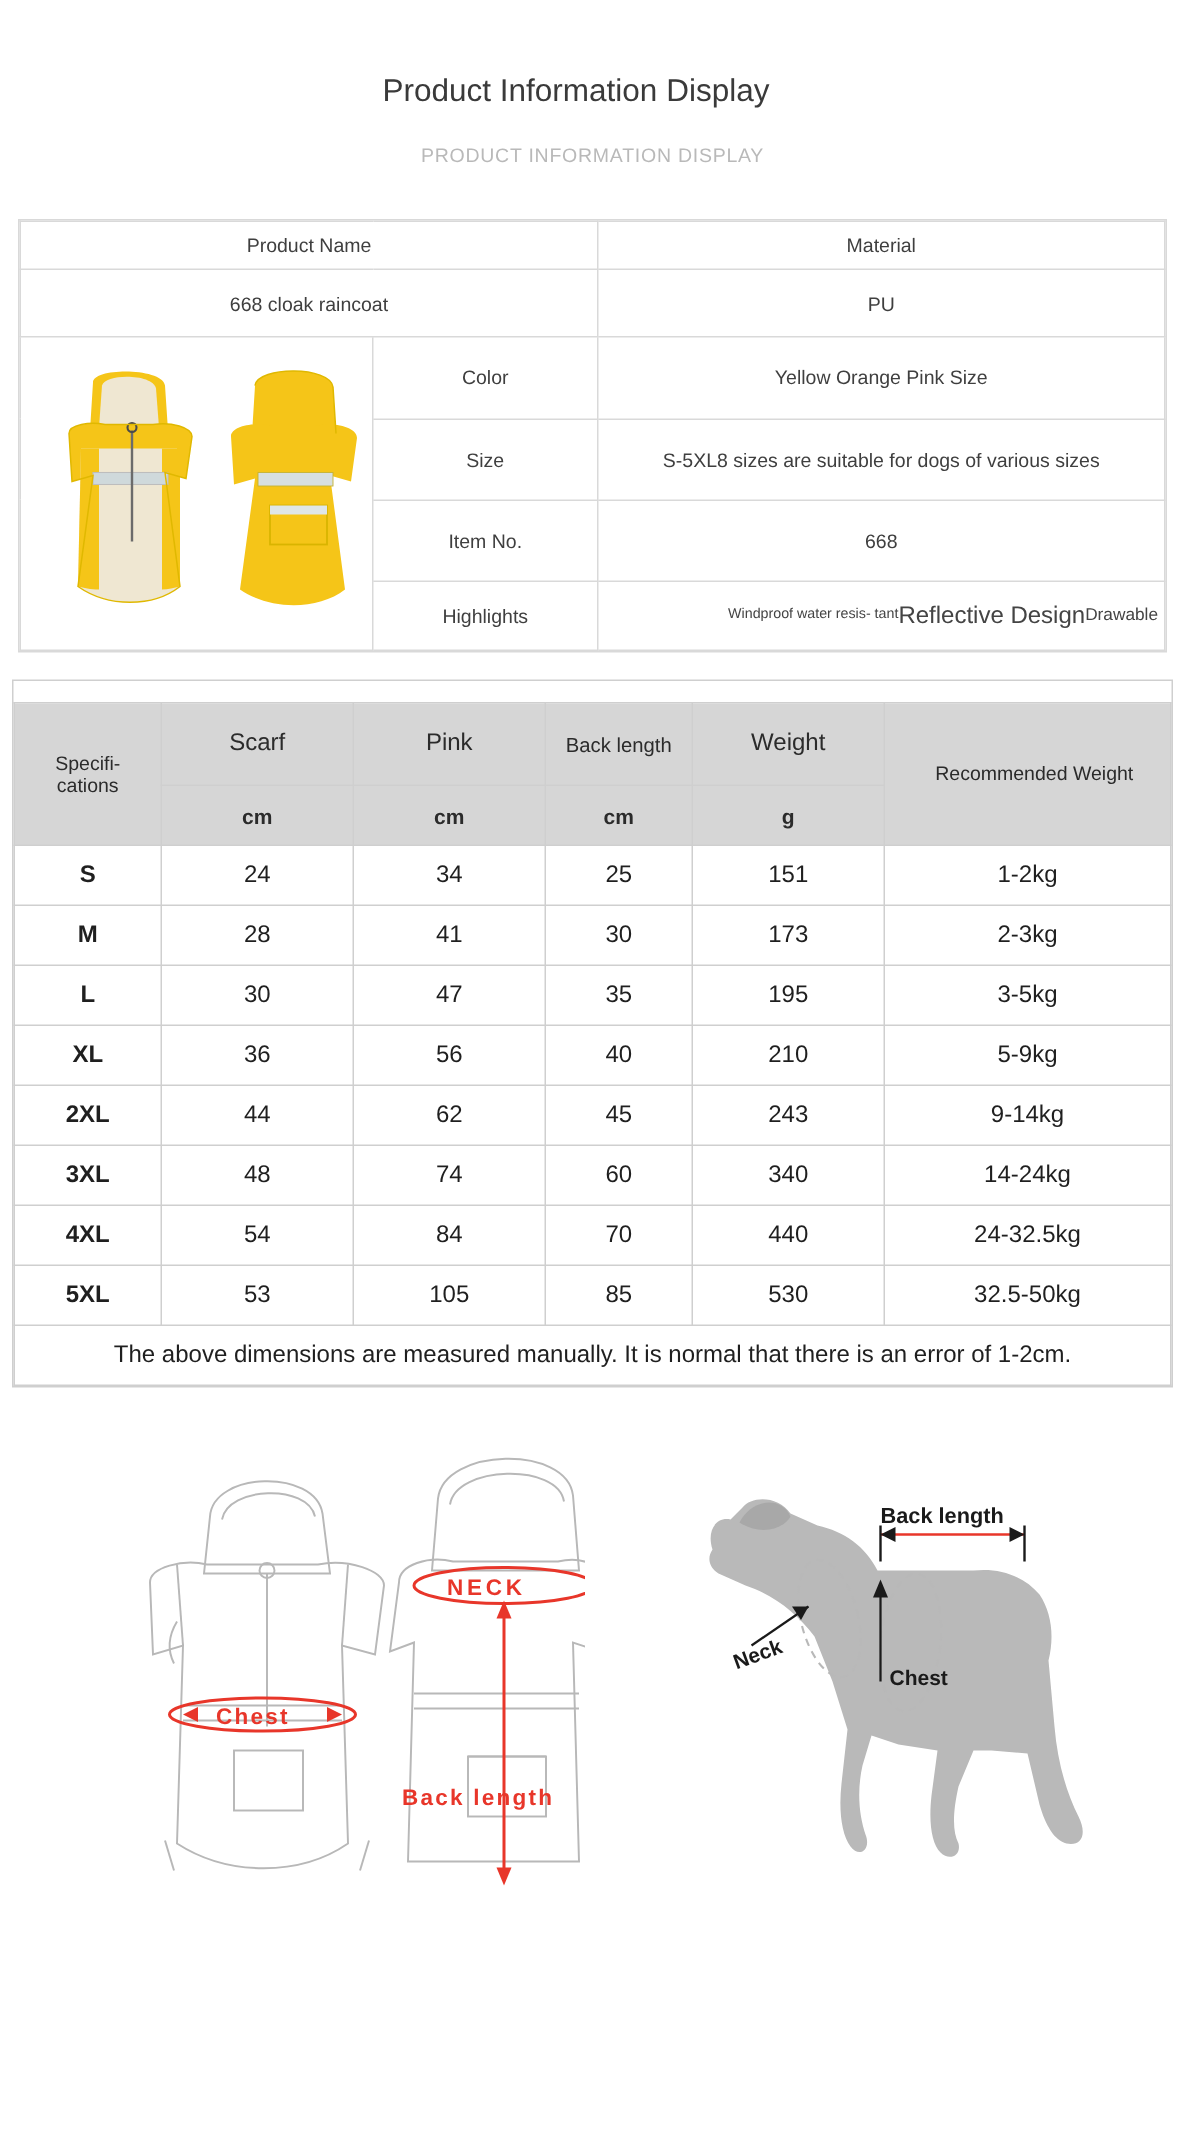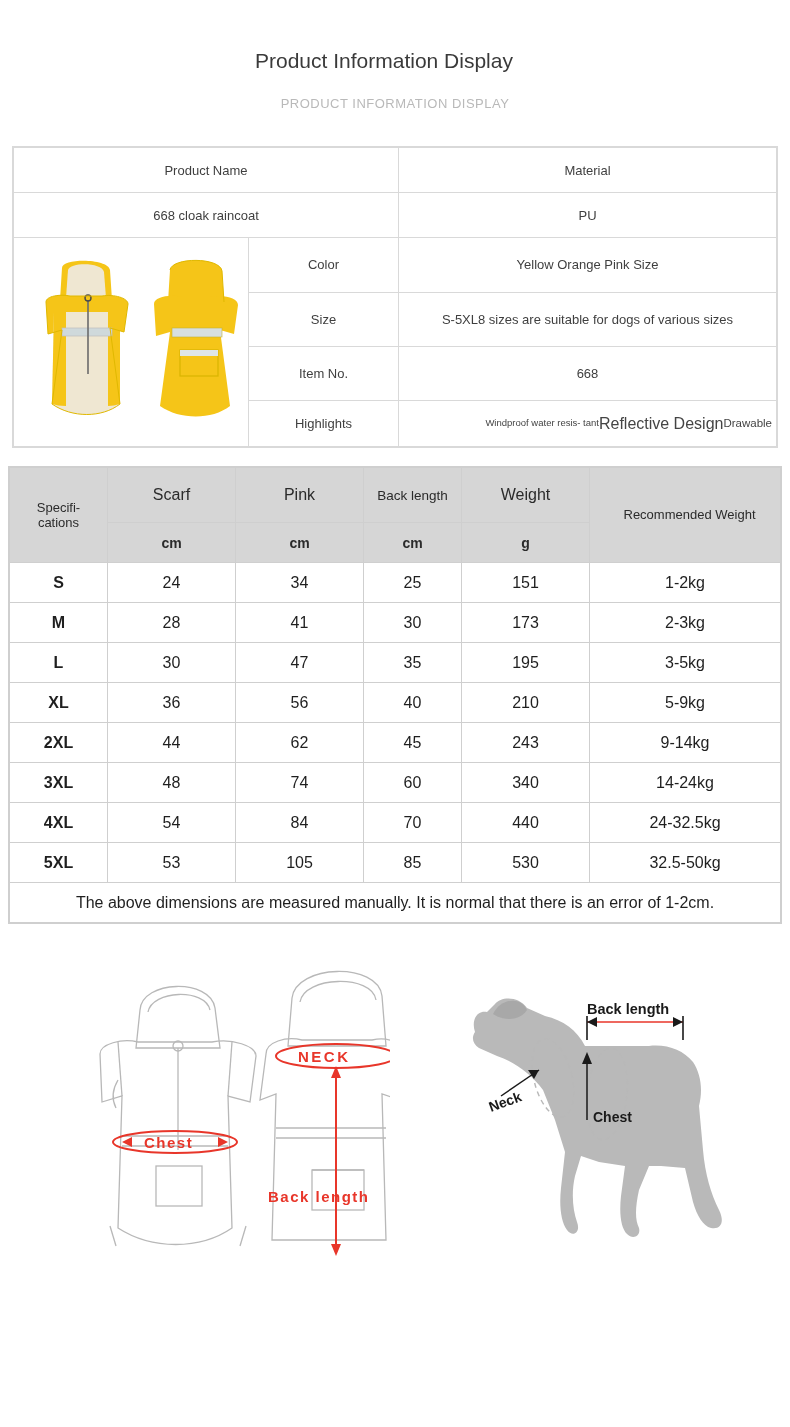--- a/index.html
+++ b/index.html
@@ -34,21 +34,21 @@
   .info-wrap { margin: 35px 12px 0 12px; border: 1px solid #d9d9d9; }
   table.info { width: 100%; border-collapse: collapse; table-layout: fixed; }
   table.info td {
     border: 1px solid #d9d9d9;
     text-align: center;
     vertical-align: middle;
     font-size: 13px;
     color: #3f3f3f;
     padding: 6px 4px;
   }
-  .row-h td { height: 45px; font-size: 13.5px; }
+  .row-h td { height: 32px; font-size: 13.5px; }
   .row-2 td { height: 45px; }
   .pu { font-size: 16px; }
   .img-cell { width: 235px; padding: 0 !important; }
   .lbl-cell { width: 150px; font-size: 13px; color: #444; }
   .val-cell { font-size: 13px; }
   .big-val { font-size: 17px; }
   .small-row td { height: 46px; }
   .hl-label { font-size: 11px; color: #555; line-height: 1.2; }
   .hl-grid { display: flex; align-items: center; justify-content: flex-end; width: 100%; }
   .hl-grid span { font-size: 9.5px; color: #444; line-height: 1.15; }
@@ -56,21 +56,21 @@
   .hl-grid span.last { font-size: 11.5px; }
 
   
   .coat-pair { position: relative; width: 100%; height: 208px; }
   .coat { position: absolute; top: 16px; }
   .coat-a { left: 18px; }
   .coat-b { left: 128px; }
 
   
   .size-wrap { margin: 18px 8px 0 8px; border: 1px solid #cfcfcf; }
-  table.size { width: 100%; border-collapse: collapse; table-layout: fixed; }
+  table.size { width: 100%; border-collapse: collapse; table-layout: fixed; margin-top: 14px; }
   table.size td, table.size th {
     border: 1px solid #cfcfcf;
     text-align: center;
     vertical-align: middle;
   }
   table.size thead td { background: #d6d6d6; color: #2b2b2b; }
   .spec-cell { width: 98px; font-size: 13px; line-height: 1.2; }
   .hdr-name { height: 55px; font-size: 16px; }
   .hdr-unit { height: 40px; font-size: 14px; font-weight: bold; }
   .hdr-rec { font-size: 13px; text-align: left; padding-left: 10px; line-height: 1.25; }

